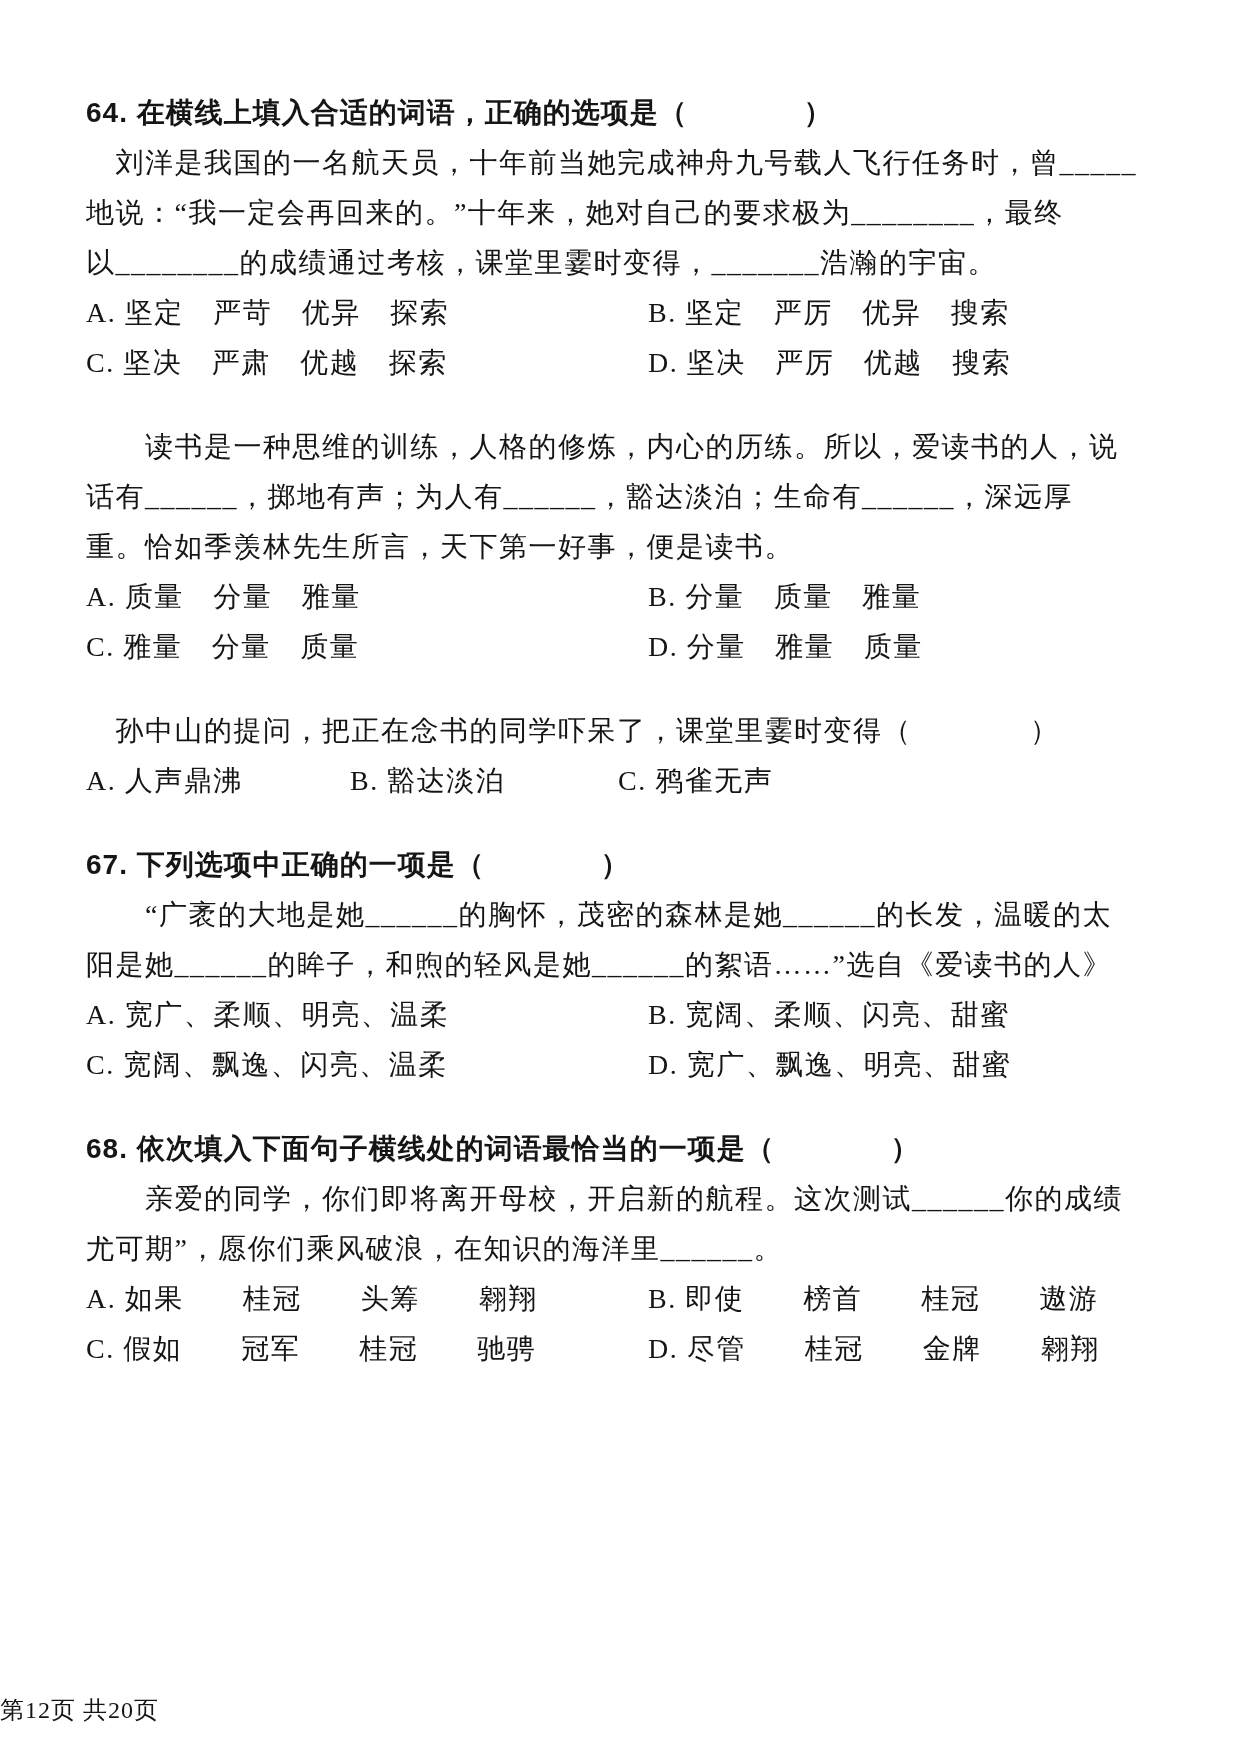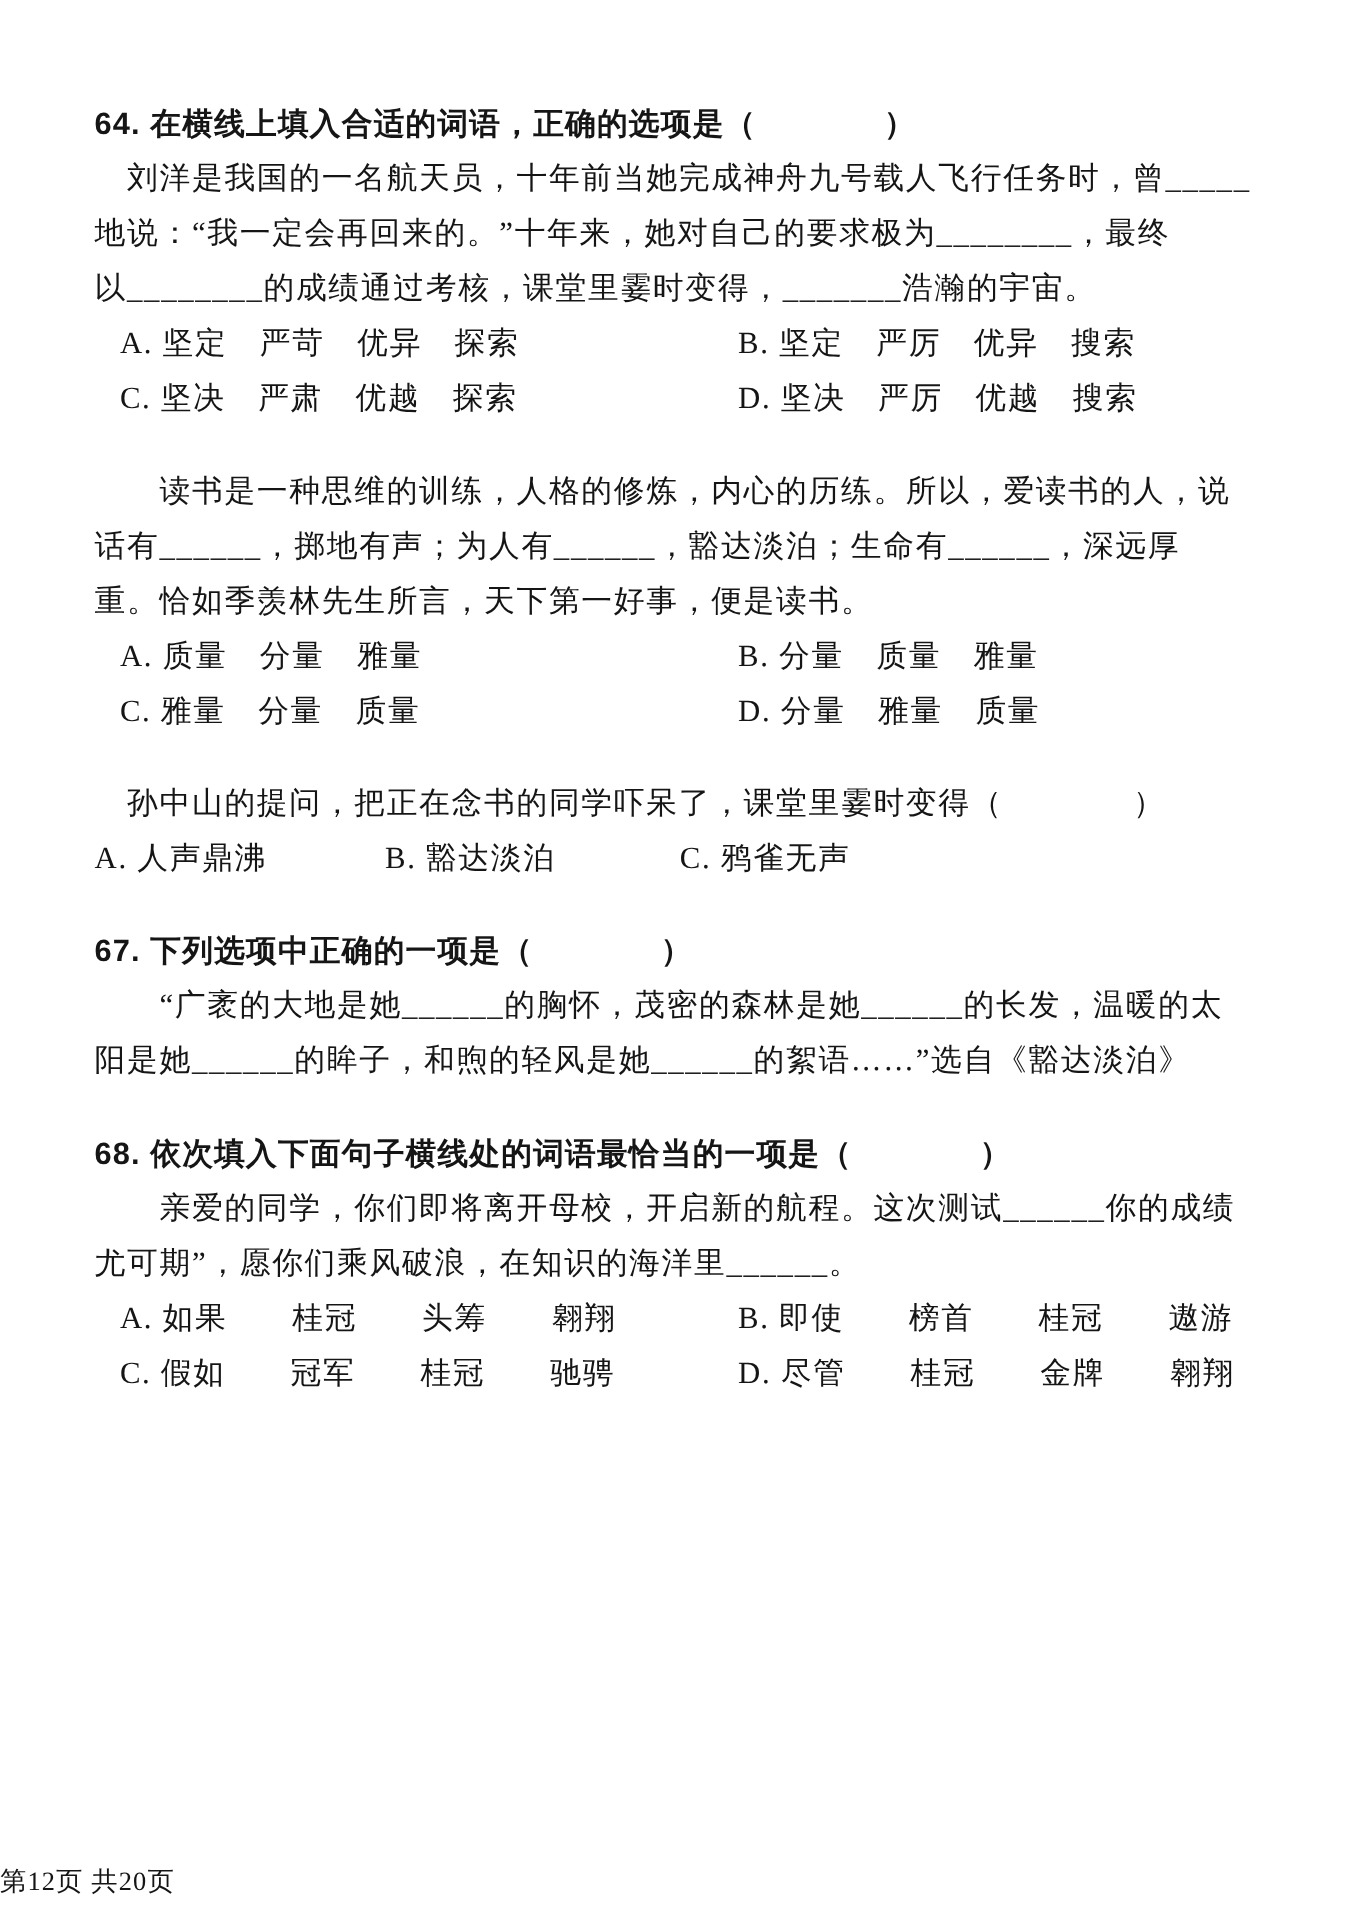--- a/index.html
+++ b/index.html
@@ -31,21 +31,21 @@
     line-height:50px;
     letter-spacing:1.5px;
     white-space:pre;
   }
   .q-options {
     display:grid;
     font-size:28px;
     line-height:50px;
     letter-spacing:1.5px;
   }
-  .cols-2 { grid-template-columns:562px 1fr;margin-left:23px; }
+  .cols-2 { grid-template-columns:562px 1fr; }
   .cols-3 { grid-template-columns:264px 268px 1fr; }
   .opt { white-space:pre; }
   .footer {
     position:absolute;
     left:0; right:0;
     top:1694px;
     font-size:24px;
     letter-spacing:1px;
     font-family:"Liberation Serif", serif;
   }
@@ -85,21 +85,27 @@
     <div class="q-options cols-3">
       <span class="opt">A. 人声鼎沸</span>
       <span class="opt">B. 豁达淡泊</span>
       <span class="opt">C. 鸦雀无声</span>
     </div>
   </div>
 
   <div class="question">
     <div class="q-heading">67. 下列选项中正确的一项是（　　　　）</div>
     <div class="q-line">　　“广袤的大地是她______的胸怀，茂密的森林是她______的长发，温暖的太</div>
-    <div class="q-line">阳是她______的眸子，和煦的轻风是她______的絮语……”选自《豁达淡泊》</div>
+    <div class="q-line">阳是她______的眸子，和煦的轻风是她______的絮语……”选自《爱读书的人》</div>
+    <div class="q-options cols-2">
+      <span class="opt">A. 宽广、柔顺、明亮、温柔</span>
+      <span class="opt">B. 宽阔、柔顺、闪亮、甜蜜</span>
+      <span class="opt">C. 宽阔、飘逸、闪亮、温柔</span>
+      <span class="opt">D. 宽广、飘逸、明亮、甜蜜</span>
+    </div>
   </div>
 
   <div class="question">
     <div class="q-heading">68. 依次填入下面句子横线处的词语最恰当的一项是（　　　　）</div>
     <div class="q-line">　　亲爱的同学，你们即将离开母校，开启新的航程。这次测试______你的成绩</div>
     <div class="q-line">尤可期”，愿你们乘风破浪，在知识的海洋里______。</div>
     <div class="q-options cols-2">
       <span class="opt">A. 如果　　桂冠　　头筹　　翱翔</span>
       <span class="opt">B. 即使　　榜首　　桂冠　　遨游</span>
       <span class="opt">C. 假如　　冠军　　桂冠　　驰骋</span>

